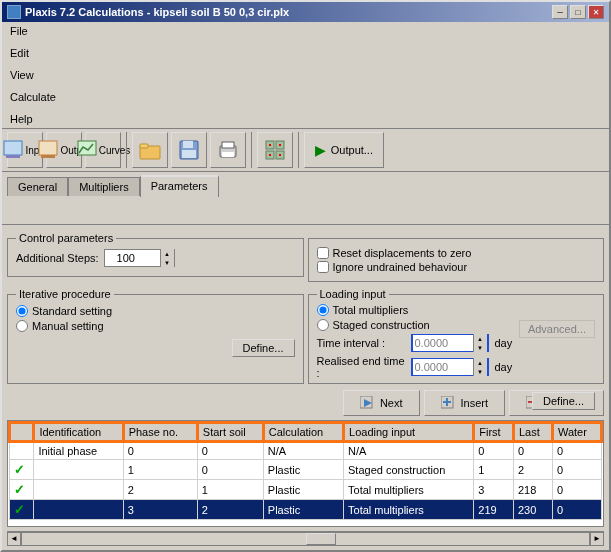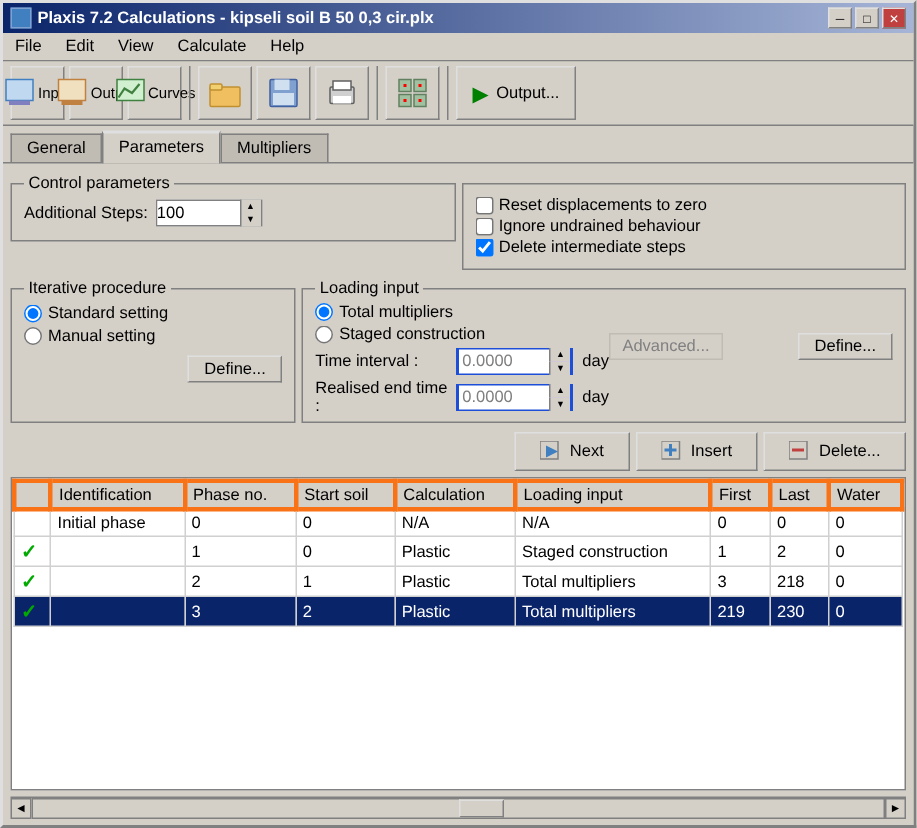--- a/index.html
+++ b/index.html
@@ -64,20 +64,21 @@
       cursor: pointer;
       color: #000;
     }
     .title-btn.close { background: #c04040; color: white; }
     .menubar {
       background: #d4d0c8;
       padding: 2px 4px;
       display: flex;
       gap: 8px;
       border-bottom: 1px solid #808080;
+      flex-direction: column;
     }
     .menu-item {
       padding: 1px 4px;
       font-size: 11px;
       cursor: pointer;
     }
     .toolbar {
       background: #d4d0c8;
       padding: 3px 5px;
       display: flex;
@@ -156,20 +157,21 @@
       margin-top: 2px;
     }
     .content-area {
       flex: 1;
       background: #d4d0c8;
       padding: 5px;
       display: flex;
       flex-direction: column;
       gap: 4px;
       border-top: 1px solid #808080;
+      margin-top: 28px;
     }
     .group-box {
       border: 1px solid #808080;
       background: #d4d0c8;
       padding: 4px 8px 6px 8px;
       position: relative;
       margin-top: 8px;
     }
     .group-box-title {
       position: absolute;
@@ -201,21 +203,21 @@
       border: 1px solid #808080;
       background: white;
       height: 18px;
     }
     .spinbox input {
       width: 55px;
       height: 16px;
       border: none;
       outline: none;
       font-size: 11px;
-      padding: 0 0;
+      padding: 0 12px;
       background: white;
     }
     .spinbox-btns {
       display: flex;
       flex-direction: column;
       width: 14px;
       height: 18px;
     }
     .spin-up, .spin-down {
       flex: 1;
@@ -495,22 +497,22 @@
     </button>
     <div class="toolbar-separator"></div>
     <button class="output-btn">
       <span class="output-arrow">▶</span>
       <span>Output...</span>
     </button>
   </div>
 
   <div class="tabs-row">
     <div class="tab">General</div>
+    <div class="tab">Multipliers</div>
     <div class="tab active">Parameters</div>
-    <div class="tab">Multipliers</div>
   </div>
 
   <div class="content-area">
 
     <div class="two-groups">
 
       <div class="group-left">
         <div class="group-box">
           <span class="group-box-title">Control parameters</span>
           <div class="form-row" style="margin-top:6px;">
@@ -528,24 +530,20 @@
 
       <div class="group-right">
         <div class="group-box" style="margin-top:8px; padding-top:8px;">
           <div class="checkbox-row">
             <input type="checkbox" style="">
             <span>Reset displacements to zero</span>
           </div>
           <div class="checkbox-row">
             <input type="checkbox" style="">
             <span>Ignore undrained behaviour</span>
-          </div>
-          <div class="checkbox-row">
-            <input type="checkbox" checked="" style="">
-            <span>Delete intermediate steps</span>
           </div>
         </div>
       </div>
     </div>
 
     <div class="two-groups">
 
       <div class="group-left">
         <div class="group-box" style="height:90px;">
           <span class="group-box-title">Iterative procedure</span>
@@ -592,21 +590,21 @@
                 <div class="loading-spinbox">
                   <input type="text" style="color: rgb(128, 128, 128);" value="0.0000">
                   <div class="spinbox-btns">
                     <button class="spin-up">▲</button>
                     <button class="spin-down">▼</button>
                   </div>
                 </div>
                 <span class="day-label">day</span>
               </div>
             </div>
-            <div style="display:flex; flex-direction:row; align-items:flex-end; gap:50px; padding-top:16px;">
+            <div style="display:flex; flex-direction:column; align-items:flex-end; gap:50px; padding-top:16px;">
               <button class="advanced-btn">Advanced...</button>
               <button class="define-btn" style="float:none;">Define...</button>
             </div>
           </div>
         </div>
       </div>
     </div>
 
     <div class="actions-row">
       <button class="action-btn">

